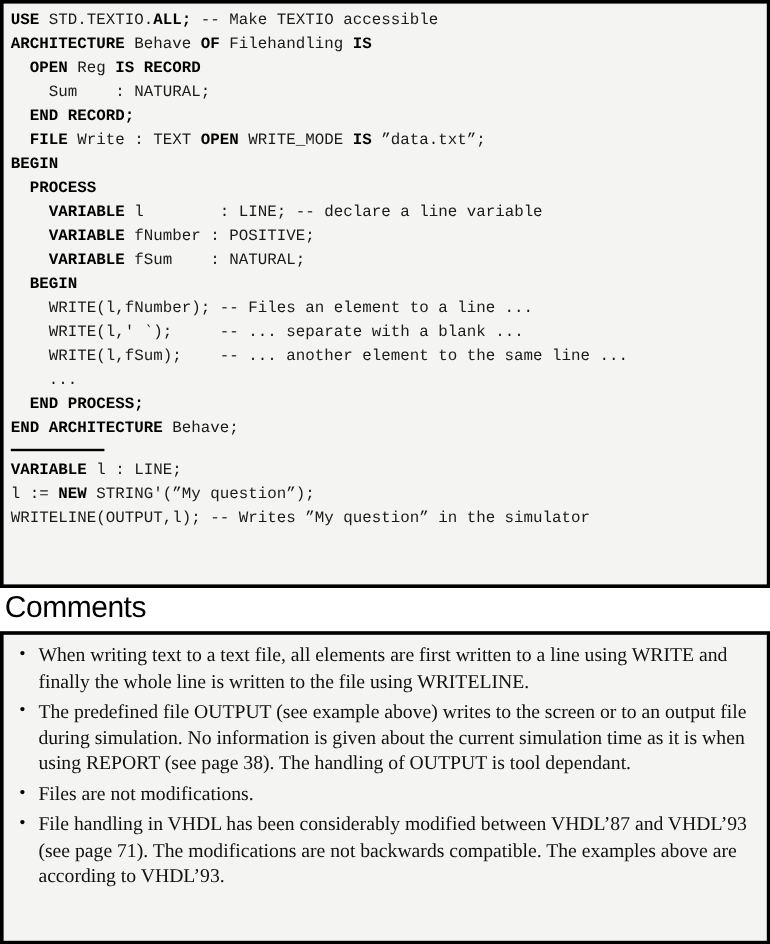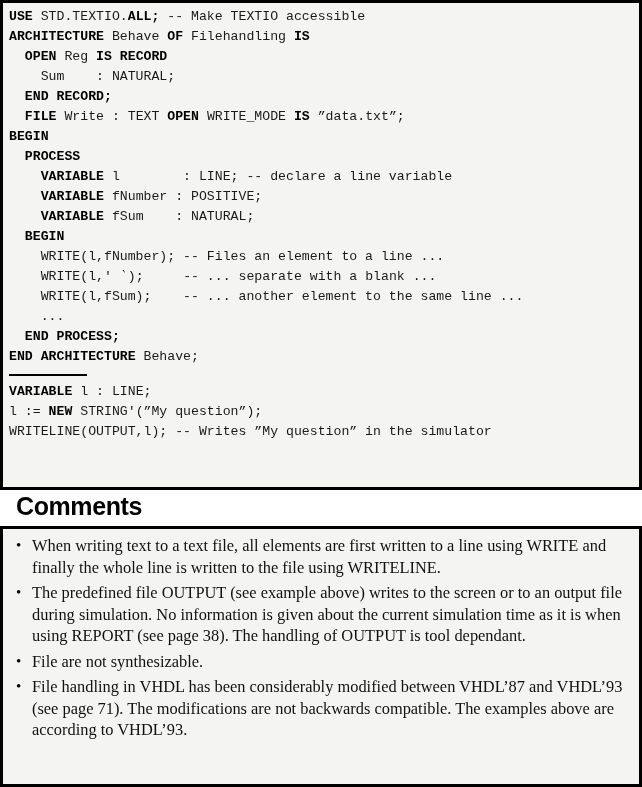--- a/index.html
+++ b/index.html
@@ -53,24 +53,24 @@
   .divider-rule {
     height: 0;
     border-top: 2px solid #000000;
     width: 78px;
     margin: 7px 0 6px 6px;
   }
 
   
   .comments-heading {
     position: absolute;
-    left: 16px;
+    left: 4px;
     top: 492px;
     font-family: "Liberation Sans", sans-serif;
-    font-weight: bold;
+    font-weight: normal;
     font-size: 25px;
     line-height: 29px;
     letter-spacing: -0.4px;
     color: #000000;
   }
 
   
   #comments-box {
     position: absolute;
     left: 0;
@@ -139,18 +139,18 @@
         <div class="code-line"><span>WRITELINE(OUTPUT,l); -- Writes ”My question” in the simulator</span></div>
       </div>
   </div>
 
   <div class="comments-heading">Comments</div>
 
   <div id="comments-box">
     <ul class="bullet-list" id="comments-list">
         <li><span class="bullet-dot">•</span><span>When writing text to a text file, all elements are first written to a line using WRITE and finally the whole line is written to the file using WRITELINE.</span></li>
         <li><span class="bullet-dot">•</span><span>The predefined file OUTPUT (see example above) writes to the screen or to an output file during simulation. No information is given about the current simulation time as it is when using REPORT (see page 38). The handling of OUTPUT is tool dependant.</span></li>
-        <li><span class="bullet-dot">•</span><span>File are not synthesizable.</span></li>
+        <li><span class="bullet-dot">•</span><span>Files are not modifications.</span></li>
         <li><span class="bullet-dot">•</span><span>File handling in VHDL has been considerably modified between VHDL’87 and VHDL’93 (see page 71). The modifications are not backwards compatible. The examples above are according to VHDL’93.</span></li>
       </ul>
   </div>
 
 </div>
 
 </body></html>

